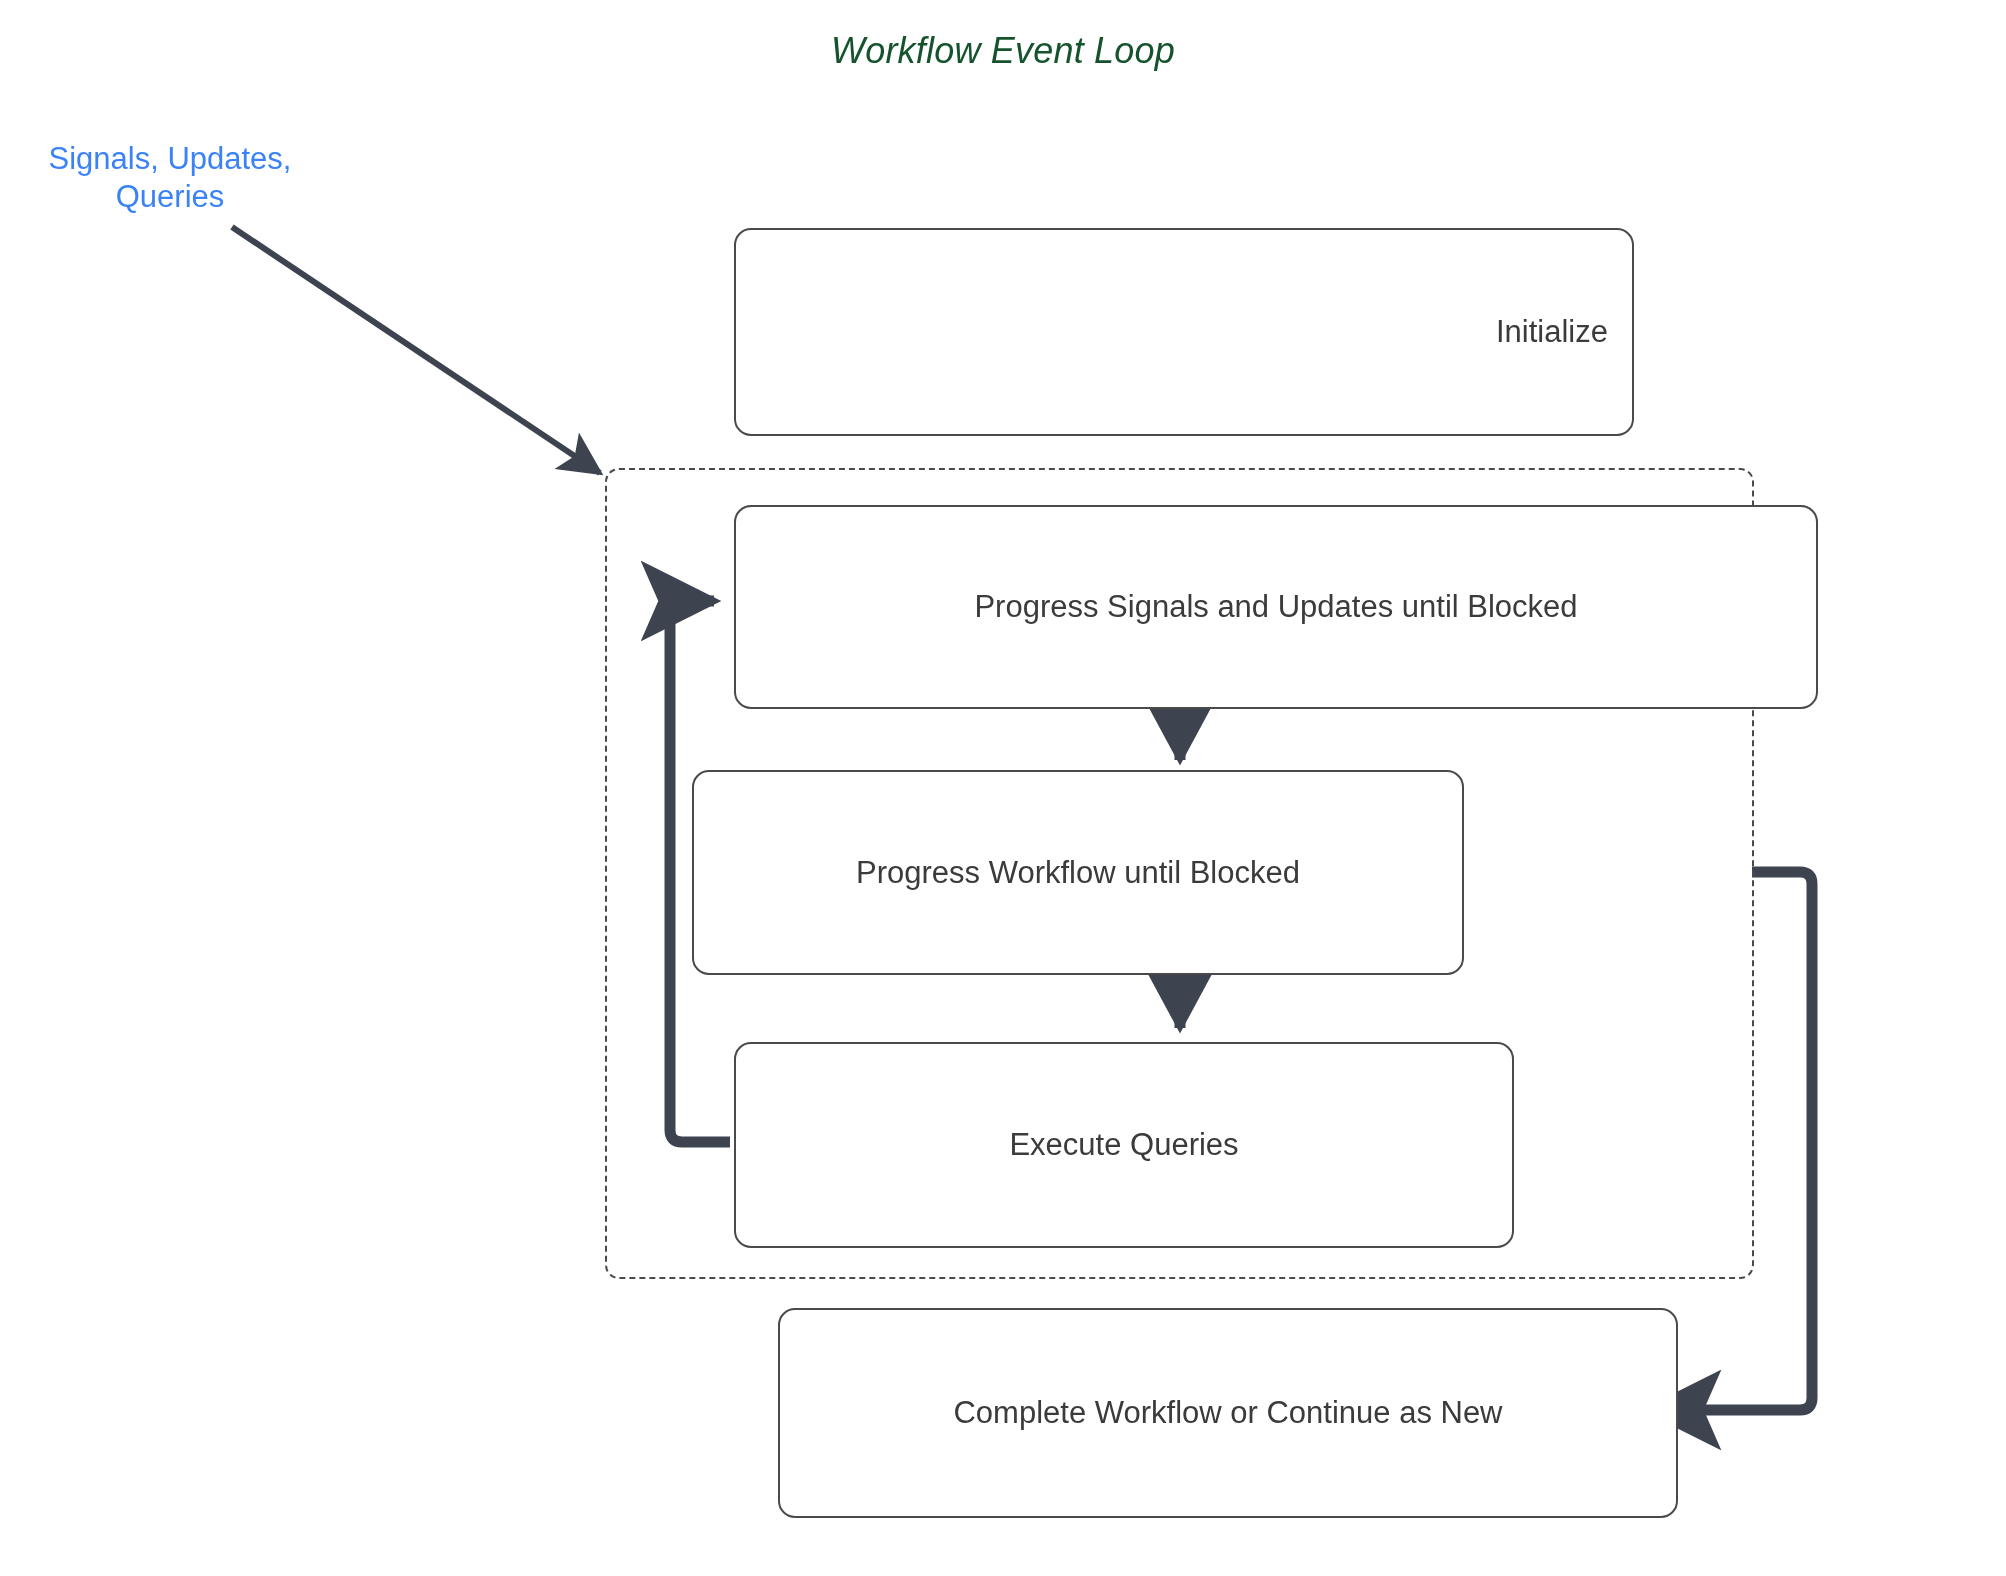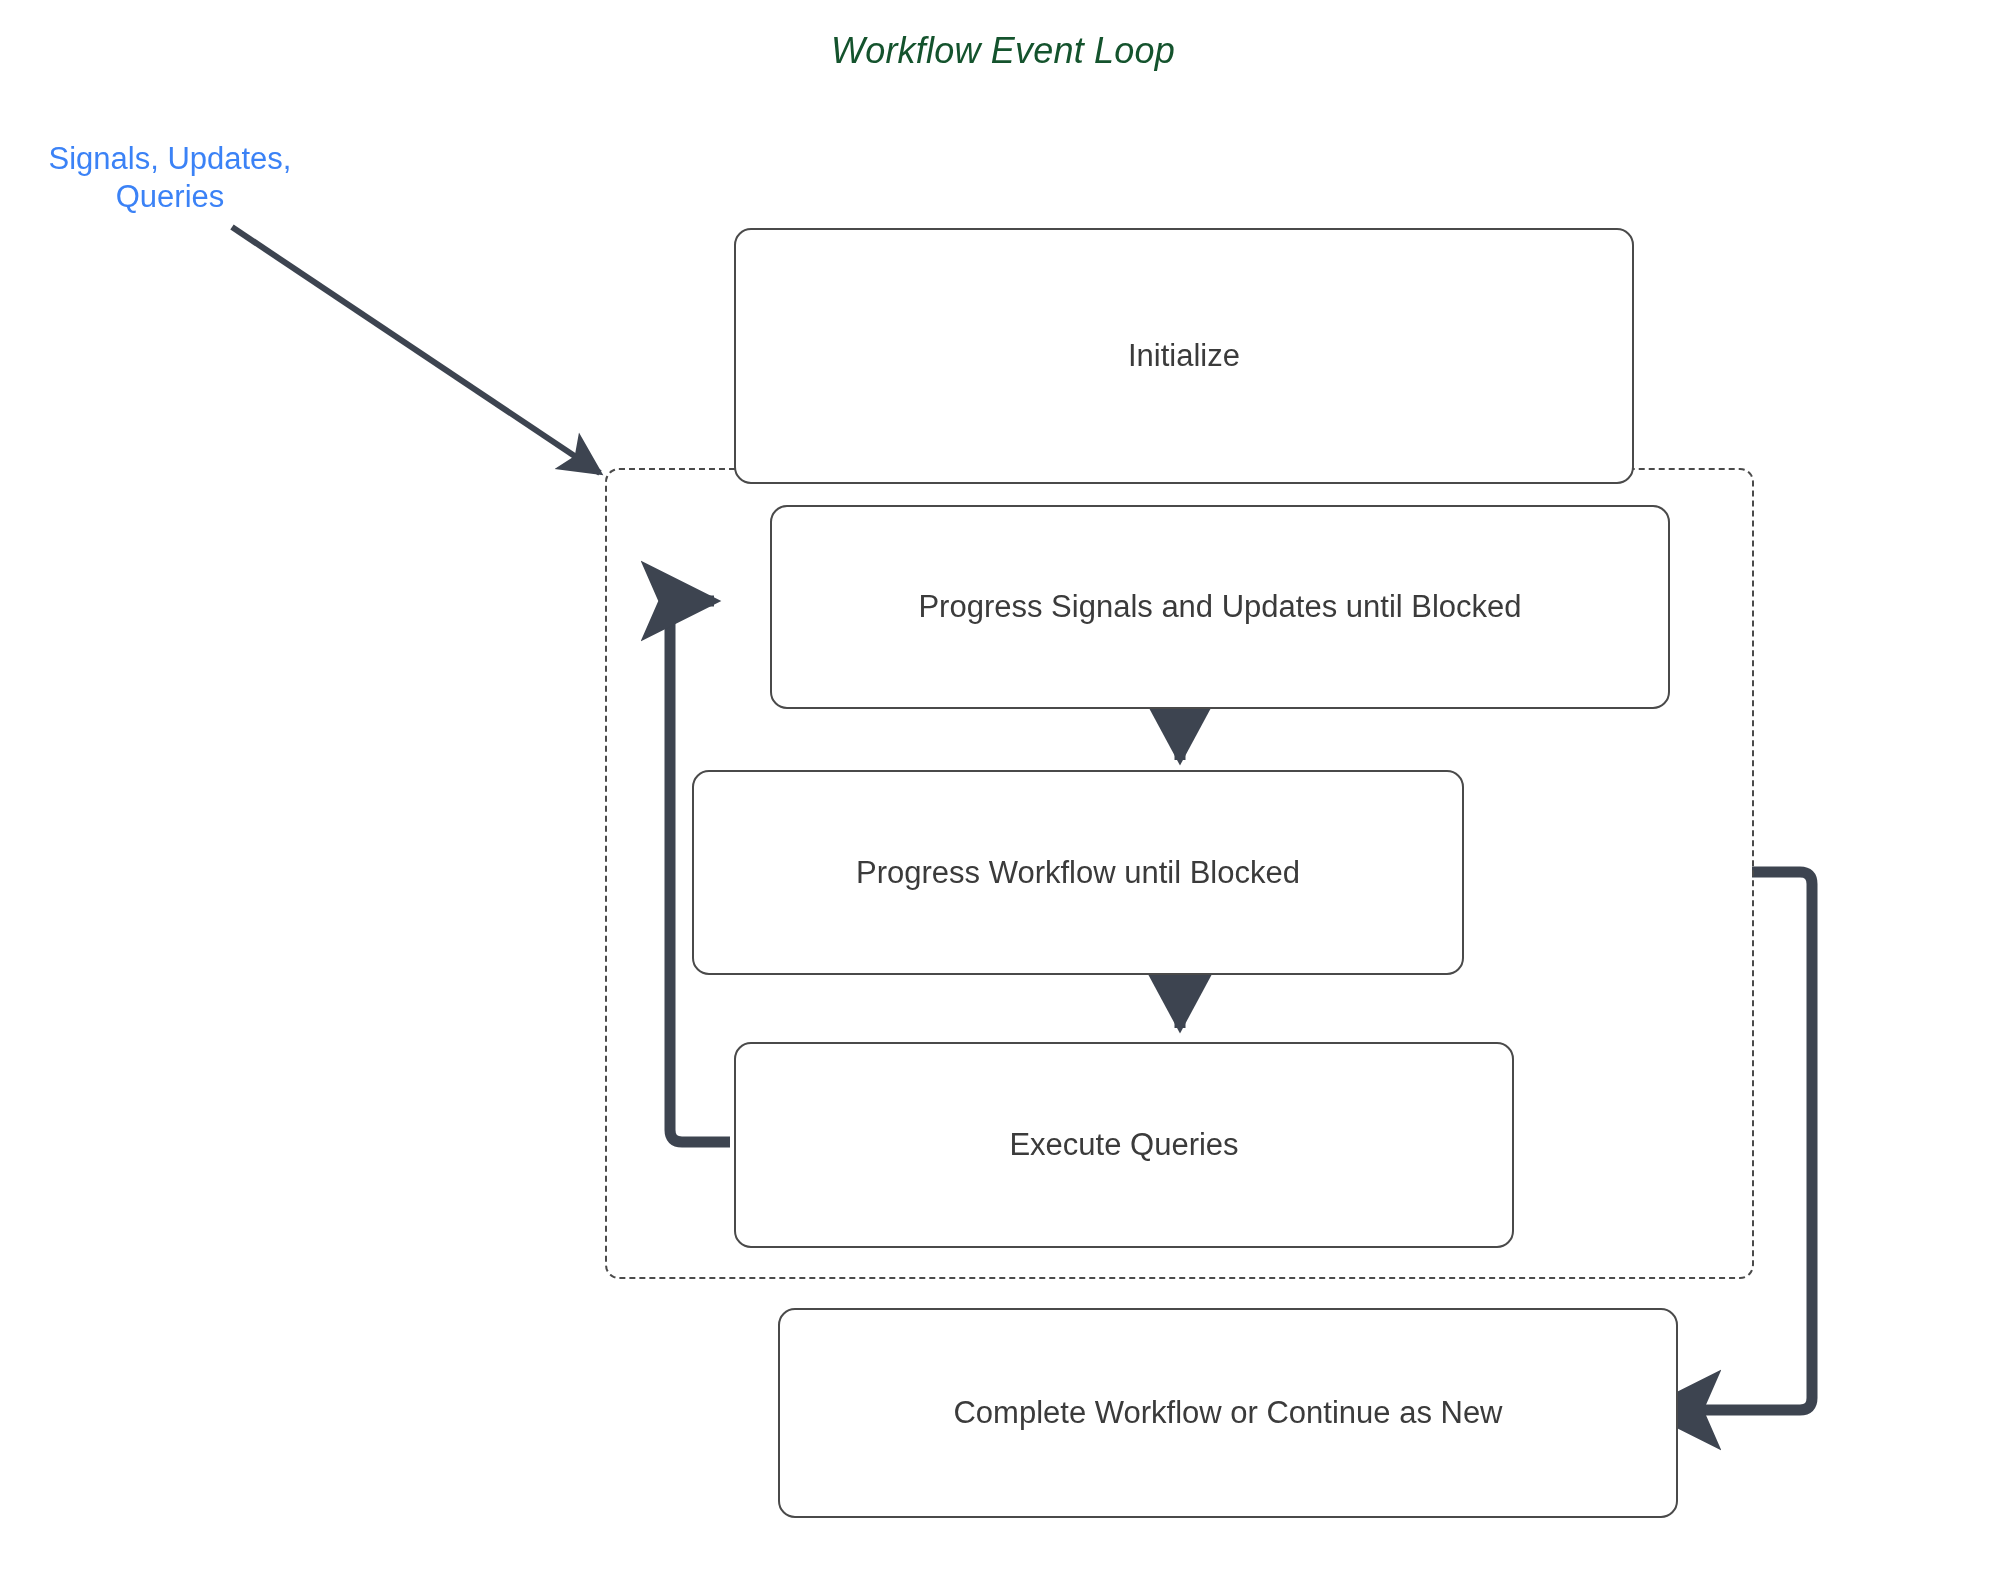--- a/index.html
+++ b/index.html
@@ -103,25 +103,25 @@
     <g>
       <path d="M 1752 872 L 1800 872 Q 1812 872 1812 884 L 1812 1398 Q 1812 1410 1800 1410 L 1648 1410" fill="none" stroke="#3d4450" stroke-width="11" stroke-linecap="butt" marker-end="url(#arrow-thin)"></path>
     </g>
   </svg>
 
   <div class="ext-label" style="left:20px; top:140px; width:300px;">Signals, Updates,
 Queries</div>
 
   <div class="loop-container" style="left:605px; top:468px; width:1149px; height:811px;"></div>
 
-  <div class="node-box" style="left:734px; top:228px; width:900px; height:256px;">
+  <div class="node-box" style="left:734px; top:228px; width:900px; height:208px;justify-content:flex-end;">
     <span>Initialize</span>
   </div>
 
-  <div class="node-box" style="left:770px; top:505px; width:900px; height:204px;">
+  <div class="node-box" style="left:734px; top:505px; width:1084px; height:204px;">
     <span>Progress Signals and Updates until Blocked</span>
   </div>
 
   <div class="node-box" style="left:692px; top:770px; width:772px; height:205px;">
     <span>Progress Workflow until Blocked</span>
   </div>
 
   <div class="node-box" style="left:734px; top:1042px; width:780px; height:206px;">
     <span>Execute Queries</span>
   </div>

